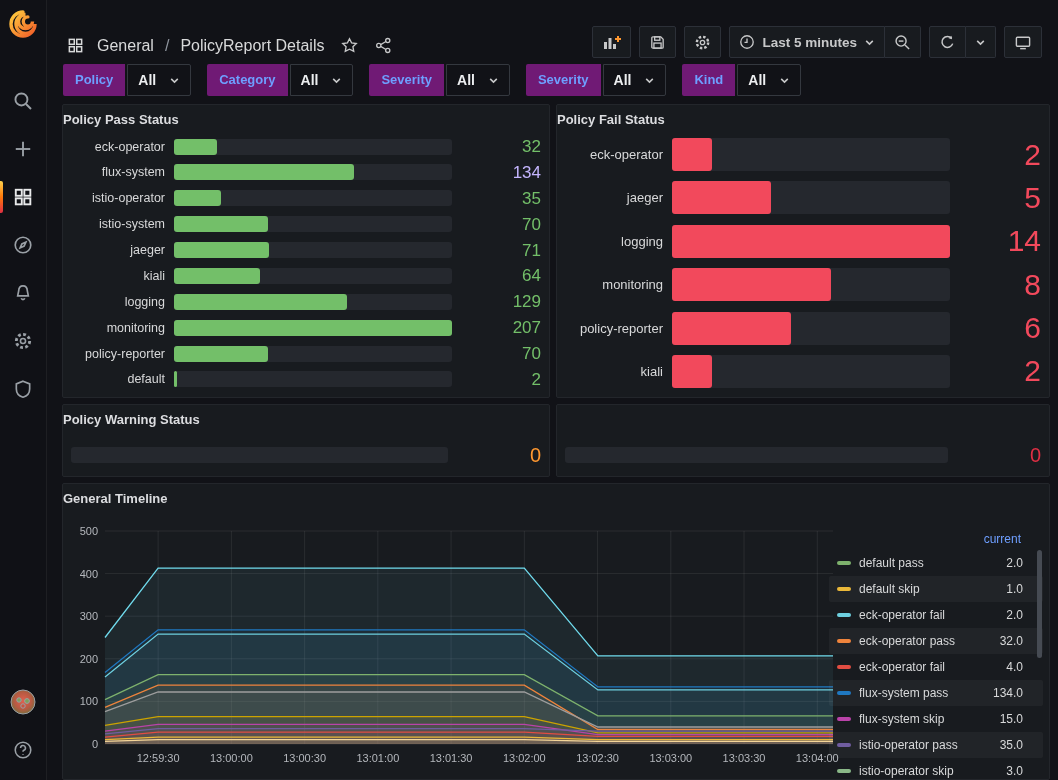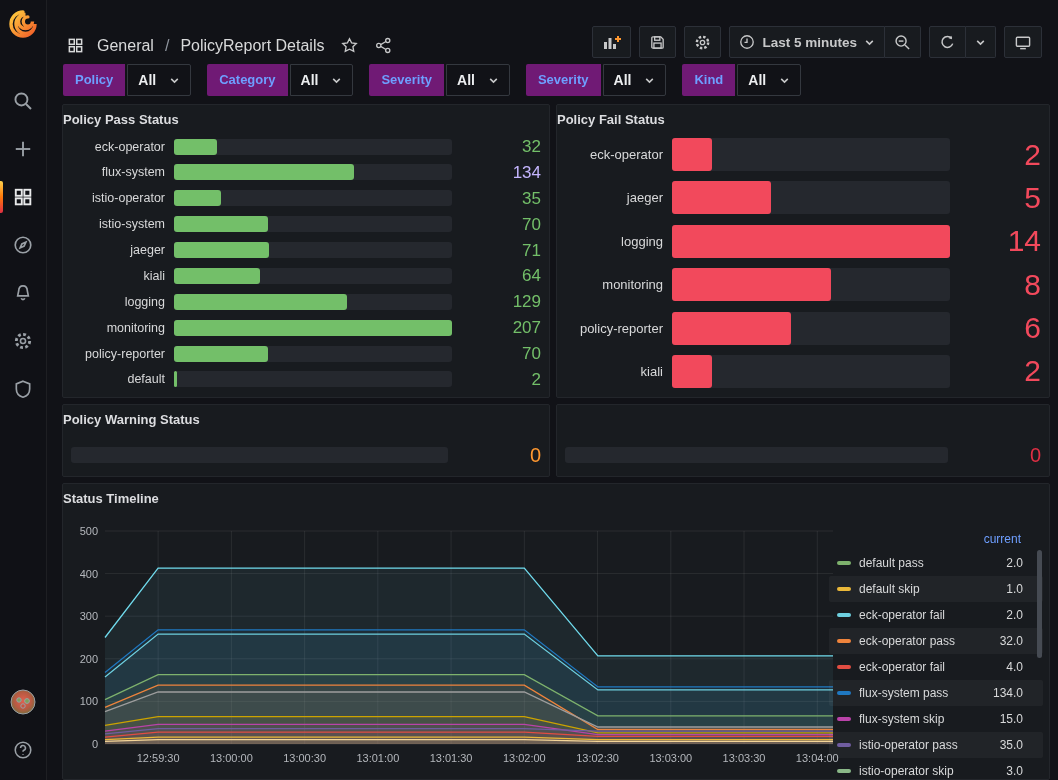--- a/index.html
+++ b/index.html
@@ -434,21 +434,21 @@
     </div>
     <div class="panel">
       <div class="single-row">
         <div class="g-track">
             <div class="g-bar" style="width:0%"></div>
           </div>
         <div class="g-val" id="err-val" style="color: rgb(224, 47, 68);">0</div>
       </div>
     </div>
     <div class="panel span2">
-      <div class="panel-title">Status Timeline</div>
+      <div class="panel-title">General Timeline</div>
       <div class="tl-svg-wrap" id="tl-chart"><svg width="778" height="252" viewBox="0 0 778 252" style="overflow:visible">
             <line x1="36" y1="222" x2="764" y2="222" stroke="rgba(255,255,255,0.08)"></line>
             <text x="29" y="226" text-anchor="end" font-size="11" fill="#b4b7bc">0</text>
             <line x1="36" y1="179.4" x2="764" y2="179.4" stroke="rgba(255,255,255,0.08)"></line>
             <text x="29" y="183.4" text-anchor="end" font-size="11" fill="#b4b7bc">100</text>
             <line x1="36" y1="136.8" x2="764" y2="136.8" stroke="rgba(255,255,255,0.08)"></line>
             <text x="29" y="140.8" text-anchor="end" font-size="11" fill="#b4b7bc">200</text>
             <line x1="36" y1="94.2" x2="764" y2="94.2" stroke="rgba(255,255,255,0.08)"></line>
             <text x="29" y="98.2" text-anchor="end" font-size="11" fill="#b4b7bc">300</text>
             <line x1="36" y1="51.599999999999994" x2="764" y2="51.599999999999994" stroke="rgba(255,255,255,0.08)"></line>

